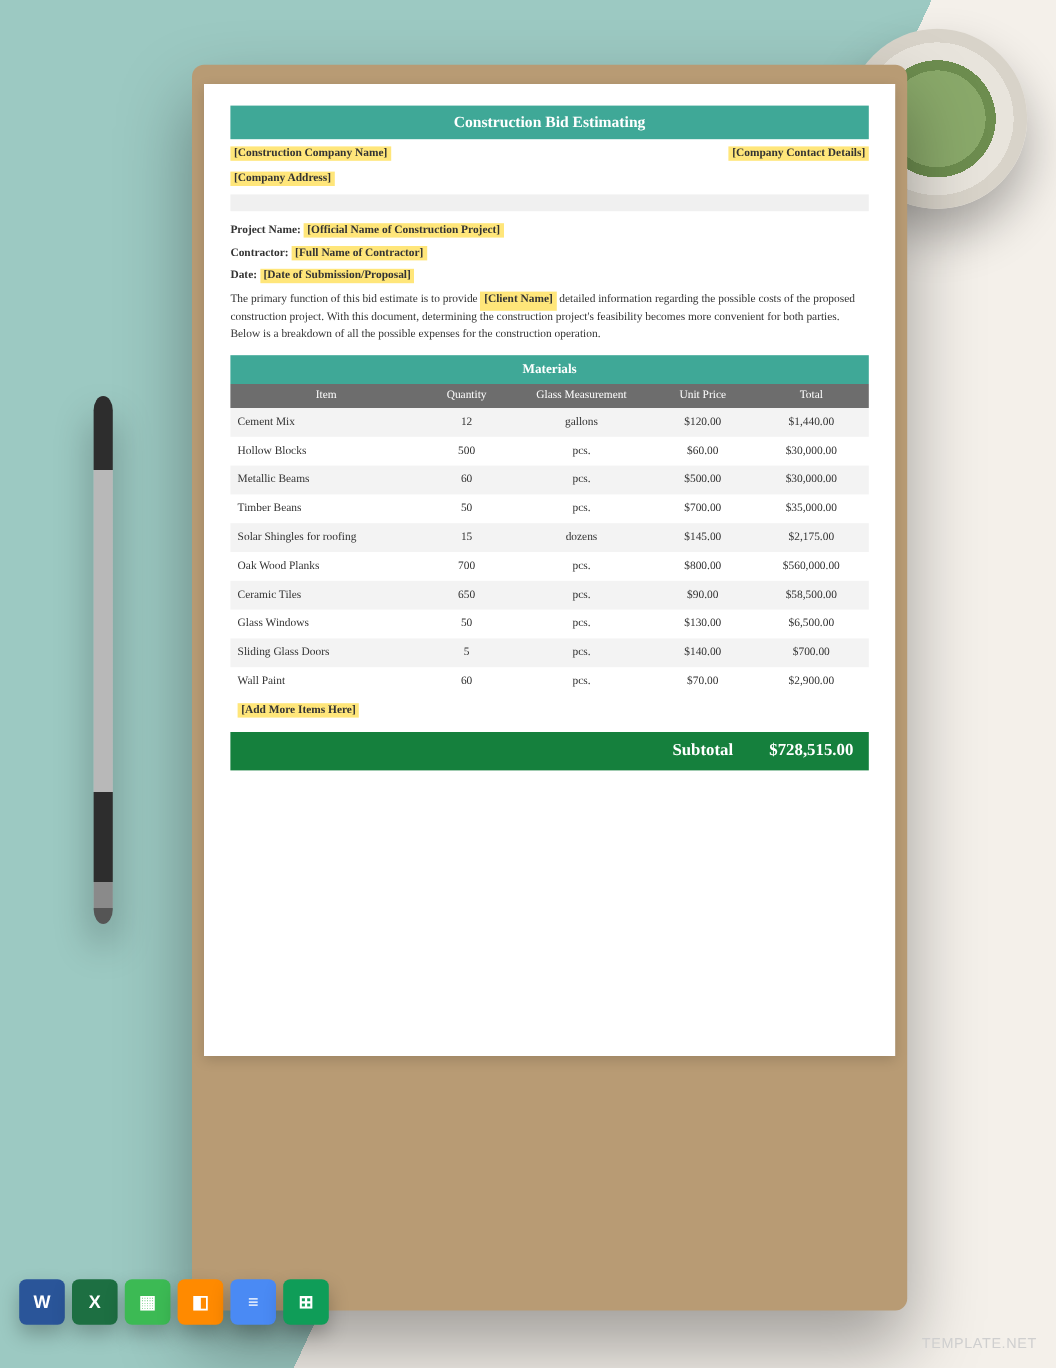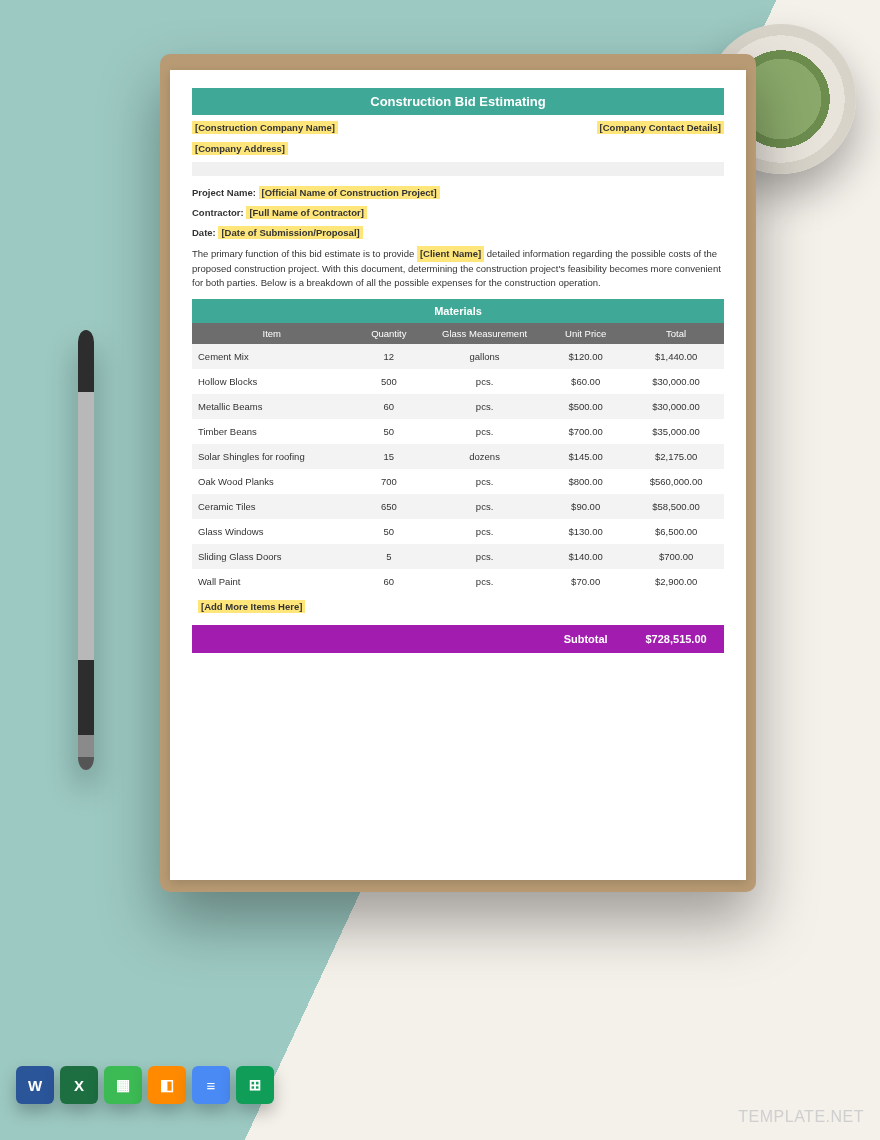--- a/index.html
+++ b/index.html
@@ -4,23 +4,24 @@
 <style>
 * { box-sizing: border-box; margin: 0; padding: 0; }
 body {
   font-family: Arial, Helvetica, sans-serif;
   width: 880px; height: 1140px; overflow: hidden; position: relative;
   background: #f4f0ea;
 }
 .bg-teal { position:absolute; left:0; top:0; width:100%; height:100%;
   background: linear-gradient(115deg, #9cc9c2 0 55%, #f4f0ea 55% 100%); }
 .clipboard {
-  position:absolute; left:160px; top:54px; width:596px; height:838px;
+  position:absolute; left:160px; top:54px; width:596px; height:1038px;
   background:#b89b74; border-radius:10px;
   box-shadow: 0 30px 60px rgba(0,0,0,.35);
+  font-family: Liberation Serif, serif;
 }
 .paper {
   position:absolute; left:10px; top:16px; width:576px; height:810px;
   background:#fff; box-shadow:0 3px 10px rgba(0,0,0,.15);
   padding:18px 22px 12px 22px; color:#333;
 }
 .title-bar {
   background:#3fa897; color:#fff; font-weight:bold; text-align:center;
   font-size:13px; padding:6px 0; margin-bottom:6px;
 }
@@ -33,36 +34,36 @@
 .section-bar { background:#3fa897; color:#fff; font-weight:bold; text-align:center;
   font-size:11px; padding:6px 0; margin-top:10px; }
 .thead { background:#6d6d6d; color:#fff; display:flex; font-size:9.5px; }
 .thead > div { padding:5px 4px; text-align:center; }
 .col1{width:30%} .col2{width:14%} .col3{width:22%} .col4{width:16%} .col5{width:18%}
 .row { display:flex; font-size:9.5px; }
 .row > div { padding:7px 6px; text-align:center; }
 .row > div:first-child { text-align:left; padding-left:6px; }
 .row:nth-child(odd){ background:#f3f3f3; }
 .add-more { font-size:9.5px; padding:6px; }
-.subtotal { background:#a21caf; color:#fff; display:flex; font-size:11px; margin-top:6px; }
+.subtotal { background:#15803d; color:#fff; display:flex; font-size:14px; margin-top:6px; }
 .subtotal > div { padding:8px 6px; text-align:center; font-weight:bold;}
 .subtotal .col4{text-align:center;}
 
 .pen { position:absolute; left:78px; top:330px; width:16px; height:440px;
   background:linear-gradient(180deg,#2d2d2d 0 14%,#b8b8b8 14% 75%,#2d2d2d 75% 92%,#8a8a8a 92% 97%,#555 97% 100%);
   border-radius:8px/12px; box-shadow:0 18px 30px rgba(0,0,0,.35);}
 .cactus { position:absolute; right:24px; top:24px; width:150px; height:150px;
   border-radius:50%; background:radial-gradient(circle at 50% 50%, #8aa96a 0 38%, #6d8d4f 38% 46%, #e8e4dc 46% 60%, #d8d3c9 60% 100%);
   box-shadow:0 22px 40px rgba(0,0,0,.3);}
 .badges { position:absolute; left:16px; bottom:36px; display:flex; gap:6px; }
 .badge { width:38px; height:38px; border-radius:6px; display:flex; align-items:center; justify-content:center;
   font-size:15px; font-weight:bold; color:#fff; box-shadow:0 8px 16px rgba(0,0,0,.25);}
 .b-word{background:#2a5599;} .b-excel{background:#1d6f42;} .b-numbers{background:#3cba54;}
 .b-pages{background:#ff8a00;} .b-docs{background:#4a8af4;} .b-sheets{background:#0f9d58;}
-.watermark { position:absolute; right:16px; bottom:14px; font-size:16px; color:#cfcfcf; letter-spacing:.5px;}
+.watermark { position:absolute; right:16px; bottom:14px; font-size:12px; color:#cfcfcf; letter-spacing:.5px;}
 </style>
 </head>
 <body>
 
 <div class="bg-teal"></div>
 <div class="cactus"></div>
 <div class="pen"></div>
 
 <div class="clipboard">
   <div class="paper">

